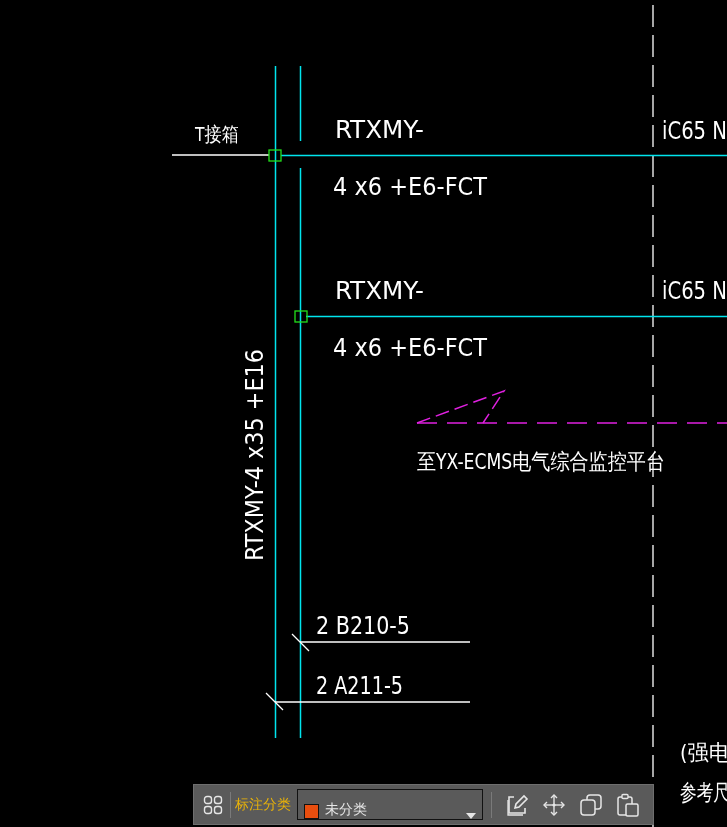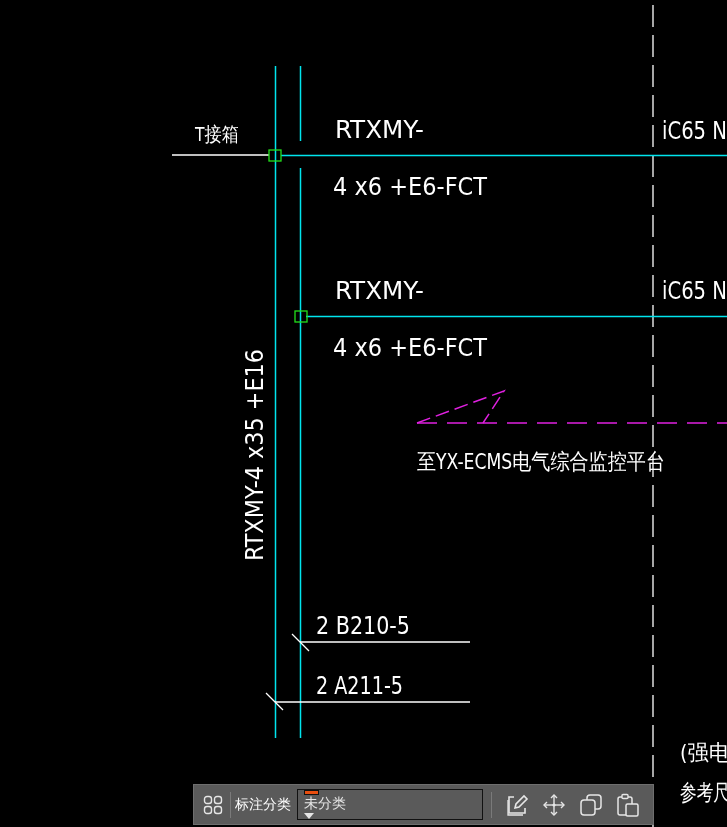--- a/index.html
+++ b/index.html
@@ -6,24 +6,24 @@
   body { width:727px; height:827px; position:relative; overflow:hidden; font-family:"DejaVu Sans", sans-serif; }
   #canvas { position:absolute; left:0; top:0; width:727px; height:827px; }
   .cad-text { fill:#ffffff; font-family:"DejaVu Sans Condensed","DejaVu Sans", sans-serif; font-weight:normal; }
   .toolbar {
     position:absolute; left:193px; top:784px; width:461px; height:41px;
     background:#5a5a5a; border:1px solid #6e6e6e; box-sizing:border-box;
     display:flex; align-items:center;
   }
   .tb-icon { width:26px; height:26px; display:flex; align-items:center; justify-content:center; cursor:pointer; }
   .tb-sep { width:1px; height:26px; background:#7a7a7a; margin:0 4px; }
-  .tb-label { color:#ffffff; font-size:14px; margin:0 6px 0 0; white-space:nowrap; }
+  .tb-label { color:#eab308; font-size:14px; margin:0 6px 0 0; white-space:nowrap; }
   .tb-select {
     width:186px; height:31px; background:#5a5a5a; border:1px solid #111; box-sizing:border-box;
-    display:flex; align-items:flex-start; padding:0 6px; cursor:pointer;flex-direction:column;
+    display:flex; align-items:flex-end; padding:0 6px; cursor:pointer;
   }
   .tb-swatch { width:15px; height:15px; border:1px solid #111; box-sizing:border-box; margin-right:6px; }
   .tb-select-text { color:#e6e6e6; font-size:14px; flex:1; }
   .tb-caret { width:0; height:0; border-left:5px solid transparent; border-right:5px solid transparent; border-top:6px solid #e6e6e6; }
   .tb-actions { display:flex; align-items:center; margin-left:8px; gap:11px; }
 </style>
 </head>
 <body>
 
 <svg id="canvas" width="727" height="827" viewBox="0 0 727 827" xmlns="http://www.w3.org/2000/svg">

